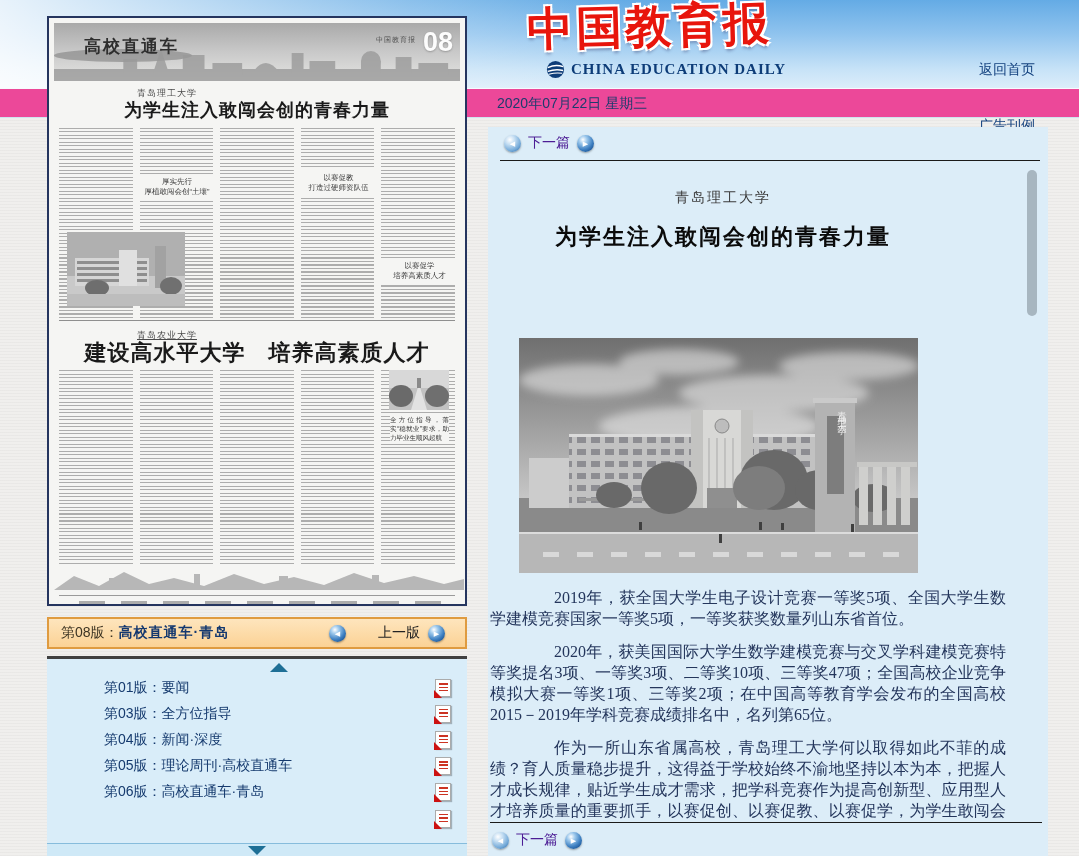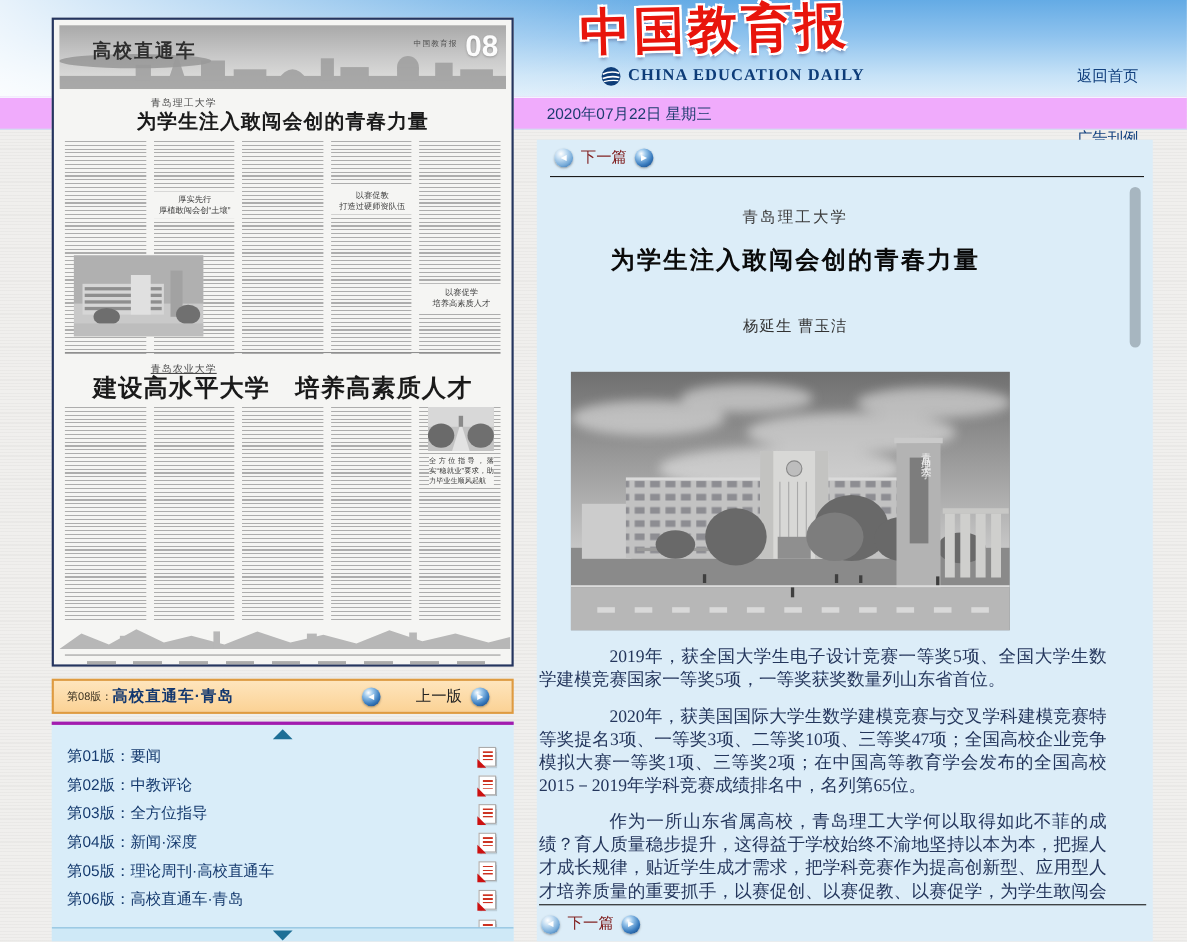--- a/index.html
+++ b/index.html
@@ -23,21 +23,21 @@
   .logo-sub{position:absolute;left:546px;top:60px;z-index:2;display:flex;align-items:center;gap:6px;
     color:#0d3c78;font-family:"Liberation Serif","DejaVu Serif",serif;font-weight:bold;
     font-size:15px;letter-spacing:1px;}
   .globe{width:19px;height:19px;flex:none;}
   .top-links{position:absolute;right:44px;top:61px;z-index:2;display:flex;gap:10px;
     font-size:14px;color:#12407e;flex-direction:column;}
   .top-links a{color:#12407e;text-decoration:none;cursor:pointer;}
 
   
   .date-bar{position:absolute;left:0;top:88px;width:1079px;height:30px;z-index:1;box-sizing:border-box;
-    background:#f0abfc;border-top:1px solid #f6fbfe;border-bottom:1px solid #cfe4ef;
+    background:#ec4899;border-top:1px solid #f6fbfe;border-bottom:1px solid #cfe4ef;
     line-height:28px;padding-left:497px;font-size:14px;color:#1c3c6e;}
 
   
   .paper-panel{position:absolute;left:47px;top:16px;width:420px;height:590px;z-index:3;
     background:#f5f5f3;border:2px solid #25355f;box-sizing:border-box;}
   .scan{position:absolute;inset:0;overflow:hidden;}
   .scan-masthead{position:absolute;left:5px;top:5px;right:5px;height:58px;overflow:hidden;
     background:linear-gradient(180deg,#a9a9a9,#c9c9c9 50%,#e4e4e2 100%);}
   .scan-masthead::before{content:"";position:absolute;left:0px;top:26px;width:138px;height:13px;
     background:#858585;border-radius:50%;opacity:.65;}
@@ -69,58 +69,58 @@
   .scan-divider{position:absolute;left:10px;right:10px;top:302px;height:1px;background:#8f8f8f;}
   .scan-skyline-bottom{position:absolute;left:5px;right:5px;top:546px;height:26px;width:410px;opacity:.85;}
   .scan-footline{position:absolute;left:10px;right:10px;top:577px;border-top:1px solid #9a9a9a;}
   .scan-foottext{position:absolute;left:30px;right:14px;top:583px;height:4px;opacity:.7;
     background:repeating-linear-gradient(90deg,#8c8c8c 0 26px,rgba(0,0,0,0) 26px 42px);}
 
   
   .edition-bar{position:absolute;left:47px;top:617px;width:420px;height:32px;z-index:3;box-sizing:border-box;
     background:linear-gradient(180deg,#fee5bd,#fbd295);border:2px solid #df9b40;
     display:flex;align-items:center;}
-  .ed-prefix{margin-left:12px;font-size:10px;color:#3d3423;}
+  .ed-prefix{margin-left:12px;font-size:14px;color:#3d3423;}
   .ed-title{font-size:14px;font-weight:bold;color:#14386f;letter-spacing:1px;}
   .ed-nav{position:absolute;left:280px;display:flex;align-items:center;gap:8px;}
   .ed-nav a{font-size:14px;color:#222;text-decoration:none;cursor:pointer;margin-left:24px;}
 
   
   .sphere{width:17px;height:17px;border-radius:50%;flex:none;display:inline-flex;align-items:center;justify-content:center;
     background:radial-gradient(circle at 35% 28%,#ffffff,#9cc8ec 25%,#3d7fc1 60%,#0b3e7e 95%);
     box-shadow:0 1px 2px rgba(0,0,0,.35);cursor:pointer;}
   .sphere.light{background:radial-gradient(circle at 35% 28%,#ffffff,#c3ddf2 30%,#76abd9 65%,#2f6aa8 95%);}
   .sphere::after{color:#fff;font-size:7px;line-height:1;}
   .s-left::after{content:"◀";}
   .s-right::after{content:"▶";}
 
   
   .sections-panel{position:absolute;left:47px;top:656px;width:420px;height:200px;z-index:3;box-sizing:border-box;
-    background:#d9edf9;border-top:3px solid #a21caf;overflow:hidden;}
+    background:#d9edf9;border-top:3px solid #404040;overflow:hidden;padding-left:43px;}
   .sec-up{height:16px;position:relative;cursor:pointer;}
   .tri-up{position:absolute;left:50%;top:4px;transform:translateX(-50%);width:0;height:0;
     border-left:9px solid transparent;border-right:9px solid transparent;border-bottom:9px solid #1e6f96;}
   .section-row{height:26px;display:flex;align-items:center;padding:0 16px 0 14px;}
   .section-row a{flex:1;font-size:14px;color:#153a6e;text-decoration:none;cursor:pointer;}
   .section-row.partial{height:14px;overflow:visible;justify-content:flex-end;align-items:flex-start;}
   .pdf-icon{width:14px;height:16px;position:relative;flex:none;background:#fff;border:1px solid #ababab;
     box-shadow:1px 1px 1px rgba(0,0,0,.25);cursor:pointer;}
   .pdf-icon::before{content:"";position:absolute;left:-2px;bottom:-2px;width:0;height:0;
     border-left:8px solid #cc1111;border-top:8px solid transparent;}
   .pdf-icon::after{content:"";position:absolute;left:3px;top:3px;right:2px;height:8px;
     background:repeating-linear-gradient(180deg,#cc3322 0 1.5px,rgba(0,0,0,0) 1.5px 3.5px);}
   .sec-down{position:absolute;left:0;right:0;bottom:0;height:12px;background:#cfe9f7;border-top:1px solid #86bcdc;cursor:pointer;}
   .tri-down{position:absolute;left:50%;top:2px;transform:translateX(-50%);width:0;height:0;
     border-left:9px solid transparent;border-right:9px solid transparent;border-top:9px solid #1e6f96;}
 
   
   .article-panel{position:absolute;left:488px;top:127px;width:560px;height:729px;z-index:2;
     background:#dcedf8;overflow:hidden;}
   .art-nav{position:absolute;display:flex;align-items:center;gap:7px;}
-  .art-nav a{font-size:14px;color:#7f1d1d;text-decoration:none;cursor:pointer;font-family:Liberation Serif, serif;}
+  .art-nav a{font-size:14px;color:#4c1d95;text-decoration:none;cursor:pointer;font-family:Liberation Serif, serif;}
   .art-nav.top{left:16px;top:7px;}
   .art-nav.bot{left:4px;top:704px;}
   .art-hr1{position:absolute;left:12px;top:33px;width:540px;border-top:1px solid #1a1a1a;}
   .art-hr2{position:absolute;left:2px;top:695px;width:552px;border-top:1px solid #1a1a1a;}
   .art-scrollbar{position:absolute;left:539px;top:43px;width:10px;height:146px;background:#a7b6c0;border-radius:6px;cursor:pointer;}
   .art-kicker{position:absolute;left:0;top:62px;width:470px;text-align:center;font-size:14px;color:#3a3a3a;letter-spacing:2px;}
   .art-title{position:absolute;left:0;top:95px;width:470px;margin:0;text-align:center;
     font-family:"Liberation Serif","DejaVu Serif",serif;font-weight:bold;font-size:22px;color:#0a0a0a;letter-spacing:2px;}
   .art-authors{position:absolute;left:0;top:161px;width:470px;text-align:center;font-size:14px;color:#333;letter-spacing:1px;}
   .art-photo{position:absolute;left:31px;top:211px;width:399px;height:235px;background:#8a8a8a;}
@@ -265,24 +265,20 @@
 
 <div class="sections-panel">
   <div class="sec-up">
     <span class="tri-up"></span>
   </div>
   <div class="section-row">
     <a>第01版：要闻</a>
     <span class="pdf-icon"></span>
   </div>
   <div class="section-row">
-    <a>第02版：中教评论</a>
-    <span class="pdf-icon"></span>
-  </div>
-  <div class="section-row">
     <a>第03版：全方位指导</a>
     <span class="pdf-icon"></span>
   </div>
   <div class="section-row">
     <a>第04版：新闻·深度</a>
     <span class="pdf-icon"></span>
   </div>
   <div class="section-row">
     <a>第05版：理论周刊·高校直通车</a>
     <span class="pdf-icon"></span>
@@ -303,21 +299,20 @@
   <div class="art-nav top">
     <span class="sphere light s-left"></span>
     <a>下一篇</a>
     <span class="sphere s-right"></span>
   </div>
   <div class="art-hr1"></div>
   <div class="art-scrollbar"></div>
 
   <div class="art-kicker">青岛理工大学</div>
   <h1 class="art-title">为学生注入敢闯会创的青春力量</h1>
-  <div class="art-authors">杨延生 曹玉洁</div>
 
   <div class="art-photo">
     <svg viewBox="0 0 399 235" width="399" height="235" preserveAspectRatio="none">
       <defs>
         <linearGradient id="sky" x1="0" y1="0" x2="0" y2="1">
           <stop offset="0" stop-color="#6f6f6f"></stop>
             <stop offset="1" stop-color="#c6c6c6"></stop>
         </linearGradient>
         <pattern id="win" width="14" height="12" patternUnits="userSpaceOnUse">
           <rect width="14" height="12" fill="#c2c2c2"></rect>

